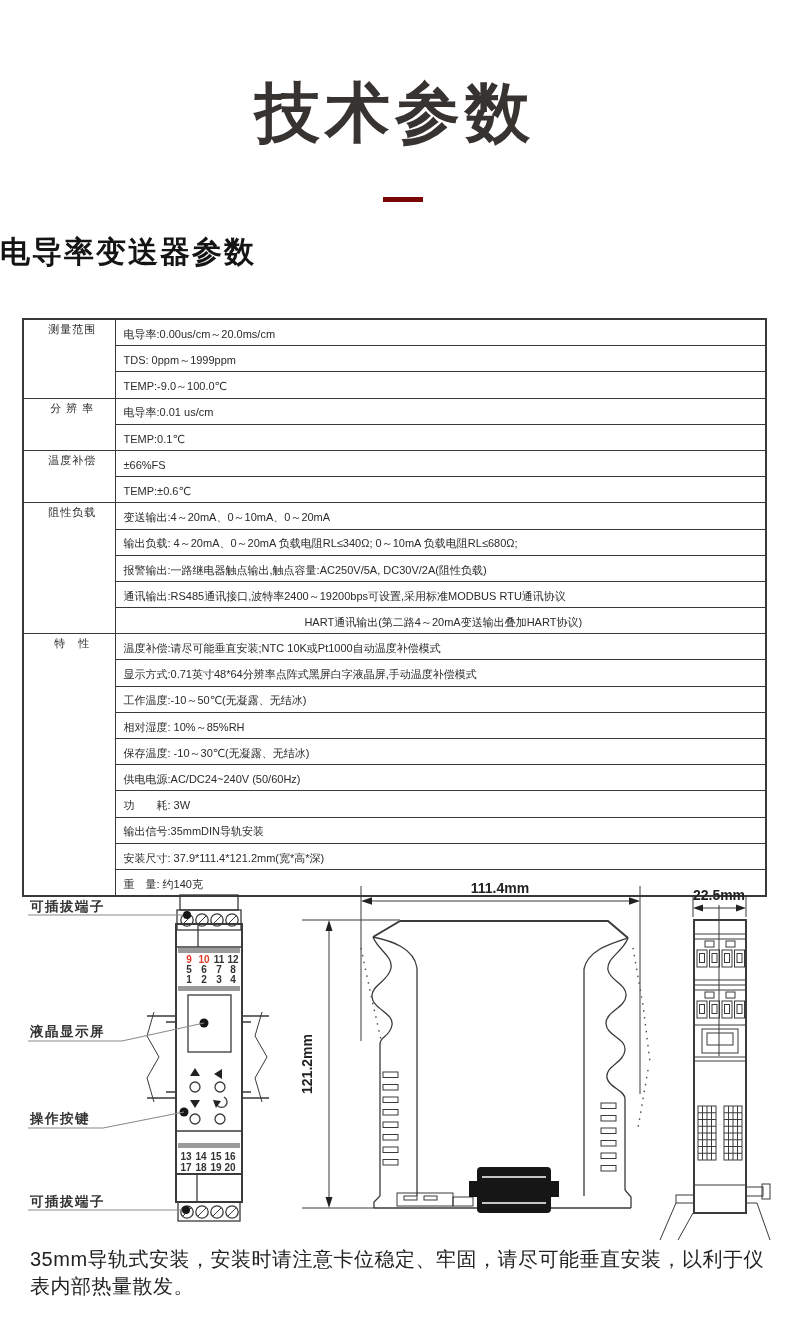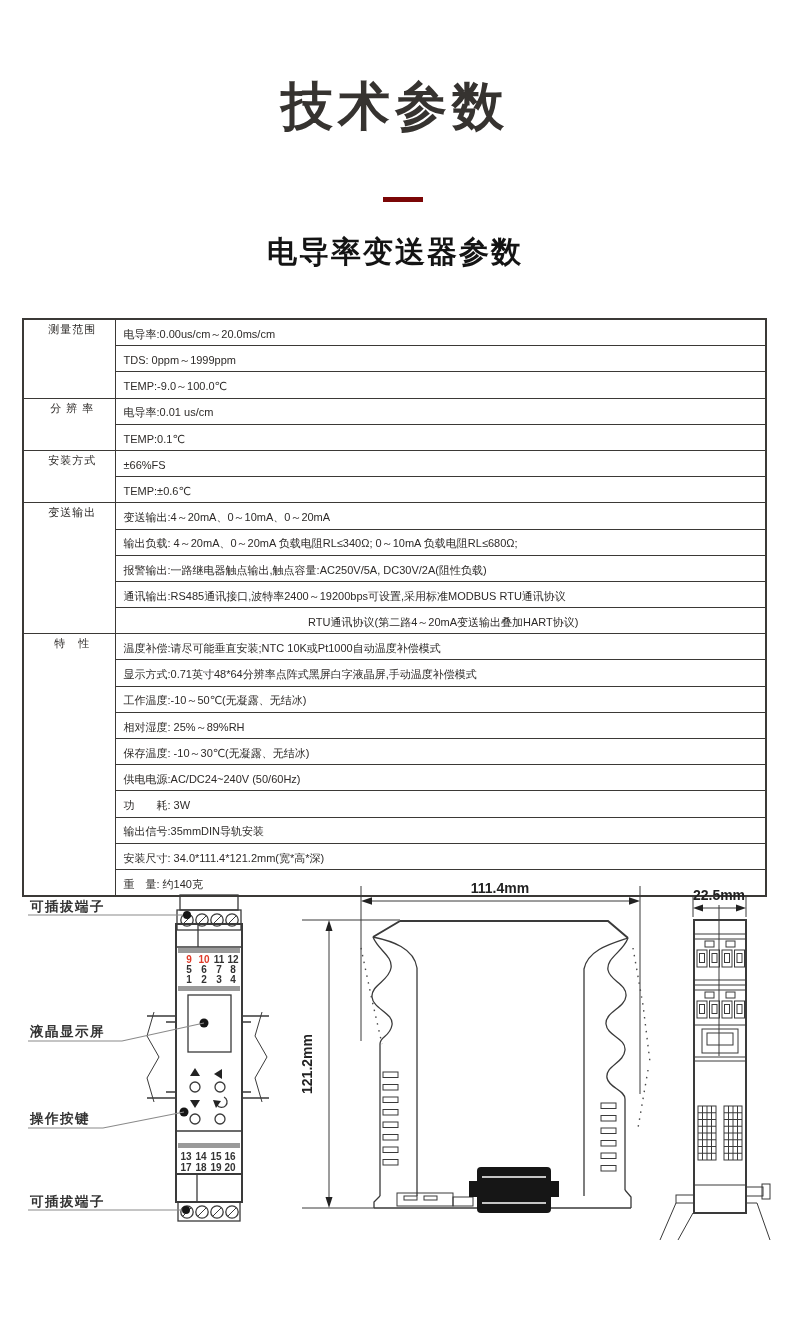--- a/index.html
+++ b/index.html
@@ -1,21 +1,21 @@
 <!DOCTYPE html>
 <html><head>
 <meta charset="utf-8">
 <style>
   html,body{margin:0;padding:0;background:#fff;}
   .page{position:relative;width:790px;height:1332px;background:#ffffff;overflow:hidden;
         font-family:"Liberation Sans","DejaVu Sans",sans-serif;color:#2d2a28;}
   .title{position:absolute;top:80px;left:0;right:0;text-align:center;
-         font-size:52px;font-weight:900;color:#363330;letter-spacing:5px;line-height:1;}
+         font-size:65px;font-weight:900;color:#363330;letter-spacing:5px;line-height:1;}
   .divider{position:absolute;top:197px;left:383px;width:40px;height:5px;background:#7b0606;}
-  .subtitle{position:absolute;top:232px;left:0;right:0;text-align:center;
+  .subtitle{position:absolute;top:232px;left:0;right:0;text-align:left;
             font-size:30px;font-weight:700;color:#141414;letter-spacing:2px;}
   .spec-wrap{position:absolute;left:22px;top:318px;width:745px;}
   table.spec{border-collapse:collapse;width:100%;table-layout:fixed;border:2.5px solid #3b3936;}
   table.spec td{border:1.5px solid #3b3936;height:21.2px;font-size:11px;font-weight:500;
        color:#2d2a28;padding:4px 2px 0 8px;line-height:1.05;white-space:nowrap;overflow:hidden;}
   td.lbl{text-align:center;vertical-align:top;padding:1px 0 0 0;letter-spacing:1px;}
   td.center{text-align:center;padding:0;}
   .footer-note{position:absolute;left:30px;top:1246px;width:740px;
                font-size:20px;font-weight:500;color:#222;letter-spacing:0.5px;}
   svg.drawings{position:absolute;left:0;top:0;width:790px;height:1332px;pointer-events:none;}
@@ -60,71 +60,71 @@
 
         <tr>
           <td class="lbl" rowspan="2">分 辨 率</td>
           <td>电导率:0.01 us/cm</td>
         </tr>
         <tr>
             <td>TEMP:0.1℃</td>
           </tr>
 
         <tr>
-          <td class="lbl" rowspan="2">安装方式</td>
+          <td class="lbl" rowspan="2">温度补偿</td>
           <td>±66%FS</td>
         </tr>
         <tr>
             <td>TEMP:±0.6℃</td>
           </tr>
 
         <tr>
-          <td class="lbl" rowspan="5">变送输出</td>
+          <td class="lbl" rowspan="5">阻性负载</td>
           <td>变送输出:4～20mA、0～10mA、0～20mA</td>
         </tr>
         <tr>
             <td>输出负载: 4～20mA、0～20mA 负载电阻RL≤340Ω; 0～10mA 负载电阻RL≤680Ω;</td>
           </tr>
         <tr>
             <td>报警输出:一路继电器触点输出,触点容量:AC250V/5A, DC30V/2A(阻性负载)</td>
           </tr>
         <tr>
             <td>通讯输出:RS485通讯接口,波特率2400～19200bps可设置,采用标准MODBUS RTU通讯协议</td>
           </tr>
         <tr>
-            <td class="center">RTU通讯协议(第二路4～20mA变送输出叠加HART协议)</td>
+            <td class="center">HART通讯输出(第二路4～20mA变送输出叠加HART协议)</td>
           </tr>
 
         <tr>
           <td class="lbl" rowspan="10">特　性</td>
           <td>温度补偿:请尽可能垂直安装;NTC 10K或Pt1000自动温度补偿模式</td>
         </tr>
         <tr>
             <td>显示方式:0.71英寸48*64分辨率点阵式黑屏白字液晶屏,手动温度补偿模式</td>
           </tr>
         <tr>
             <td>工作温度:-10～50℃(无凝露、无结冰)</td>
           </tr>
         <tr>
-            <td>相对湿度: 25%～89%RH</td>
+            <td>相对湿度: 10%～85%RH</td>
           </tr>
         <tr>
             <td>保存温度: -10～30℃(无凝露、无结冰)</td>
           </tr>
         <tr>
             <td>供电电源:AC/DC24~240V (50/60Hz)</td>
           </tr>
         <tr>
             <td>功　　耗: 3W</td>
           </tr>
         <tr>
             <td>输出信号:35mmDIN导轨安装</td>
           </tr>
         <tr>
-            <td>安装尺寸: 34.0*111.4*121.2mm(宽*高*深)</td>
+            <td>安装尺寸: 37.9*111.4*121.2mm(宽*高*深)</td>
           </tr>
         <tr>
             <td>重　量: 约140克</td>
           </tr>
       </tbody>
     </table>
   </div>
 
   <svg class="drawings" viewBox="0 0 790 1332">
 
@@ -342,13 +342,14 @@
         <rect class="ln thin" x="746" y="1187" width="17" height="9"></rect>
         <rect class="ln thin" x="762" y="1184" width="8" height="15"></rect>
       </g>
       <g>
         <rect class="ln thin" x="676" y="1195" width="18" height="8"></rect>
         <path class="ln thin" d="M676 1203 L660 1240 M693 1213 L678 1240 M757 1203 L770 1240 M746 1203 H757"></path>
       </g>
     </g>
   </svg>
 
+  <div class="footer-note">35mm导轨式安装，安装时请注意卡位稳定、牢固，请尽可能垂直安装，以利于仪表内部热量散发。</div>
 </div>
 
 </body></html>

